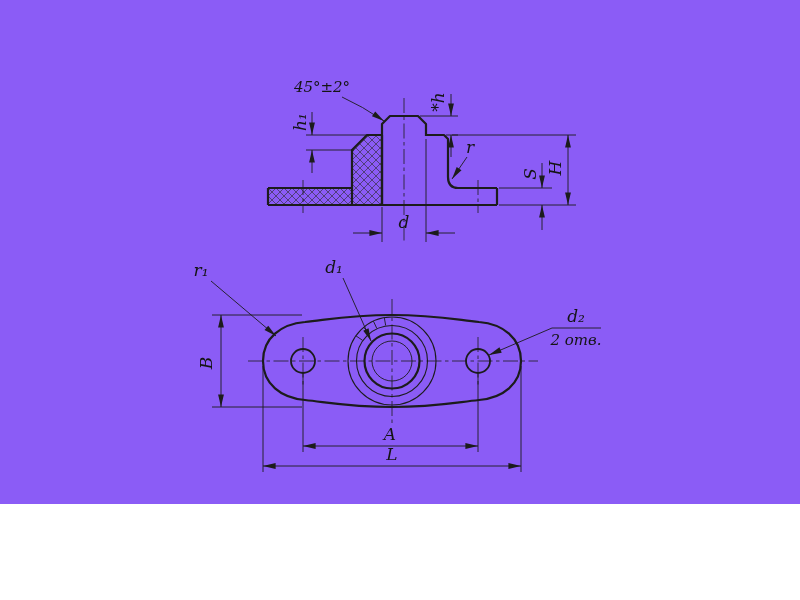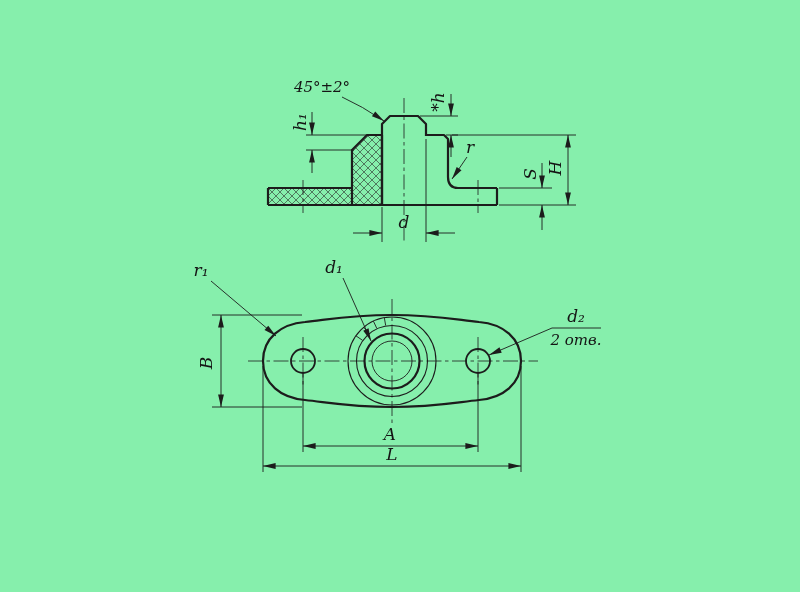--- a/index.html
+++ b/index.html
@@ -1,16 +1,16 @@
 <!DOCTYPE html>
 <html><head>
 <meta charset="utf-8">
 <style>
   html,body{margin:0;padding:0;background:#ffffff;}
-  .page{position:relative;width:800px;height:592px;background:#86efac;overflow:hidden;
+  .page{position:relative;width:800px;height:504px;background:#8b5cf6;overflow:hidden;
         font-family:"DejaVu Serif","DejaVu Sans",serif;}
   svg{display:block;}
   .thick{stroke:#1c1c1c;stroke-width:2.2;fill:none;stroke-linejoin:round;}
   .med{stroke:#1c1c1c;stroke-width:1.8;fill:none;}
   .thin{stroke:#1c1c1c;stroke-width:0.9;fill:none;}
   .xtra{stroke:#1c1c1c;stroke-width:1.1;fill:none;}
   .cl{stroke:#1c1c1c;stroke-width:0.8;fill:none;stroke-dasharray:15 3.5 3.5 3.5;}
   .rubber{fill:url(#xhatch);stroke:#1c1c1c;stroke-width:2.2;stroke-linejoin:round;}
   .rubberfill{fill:url(#xhatch);stroke:none;}
   .lbl{font:italic 17px "DejaVu Serif","DejaVu Sans",serif;fill:#141414;}

